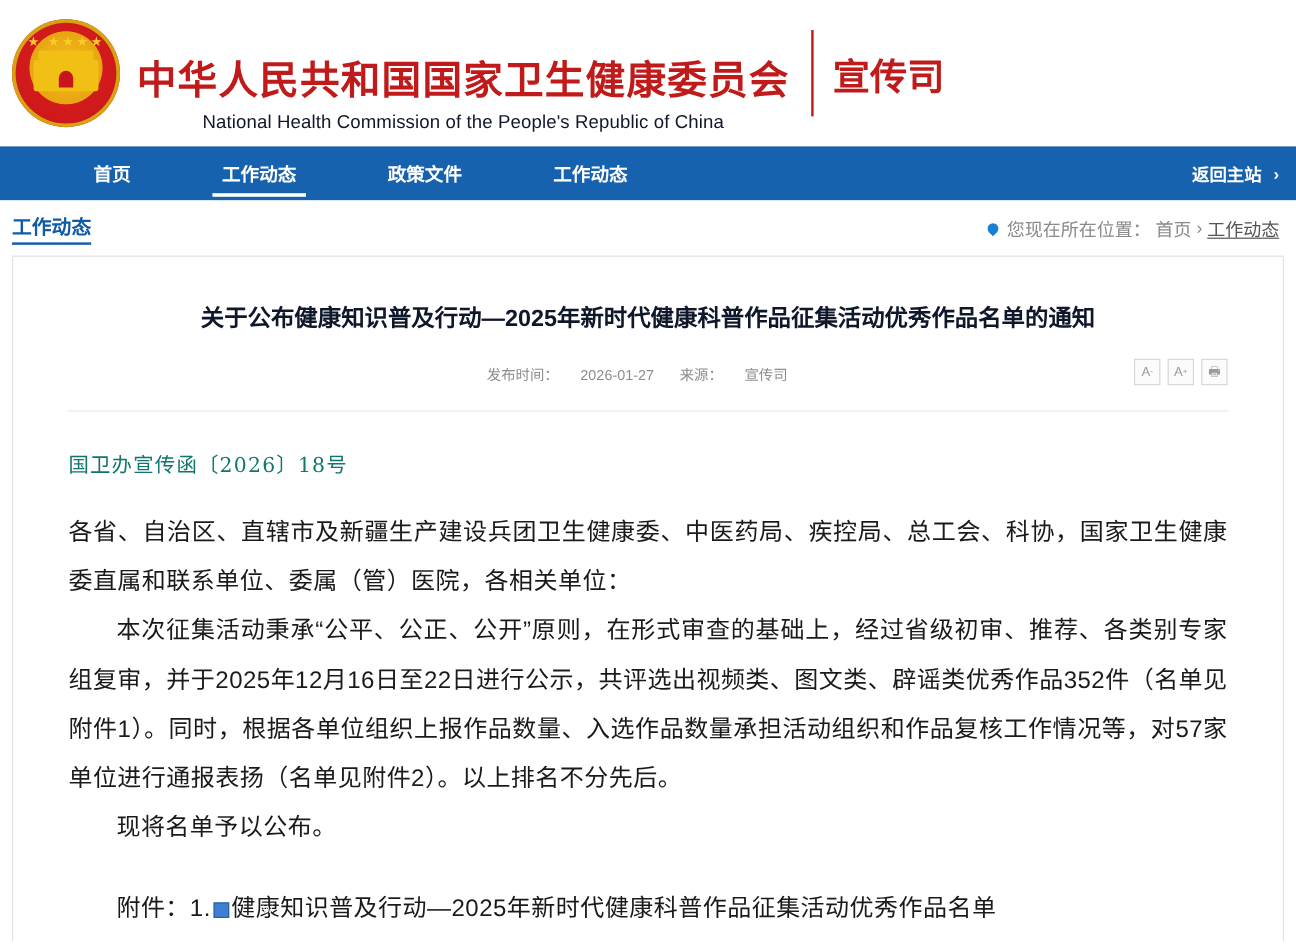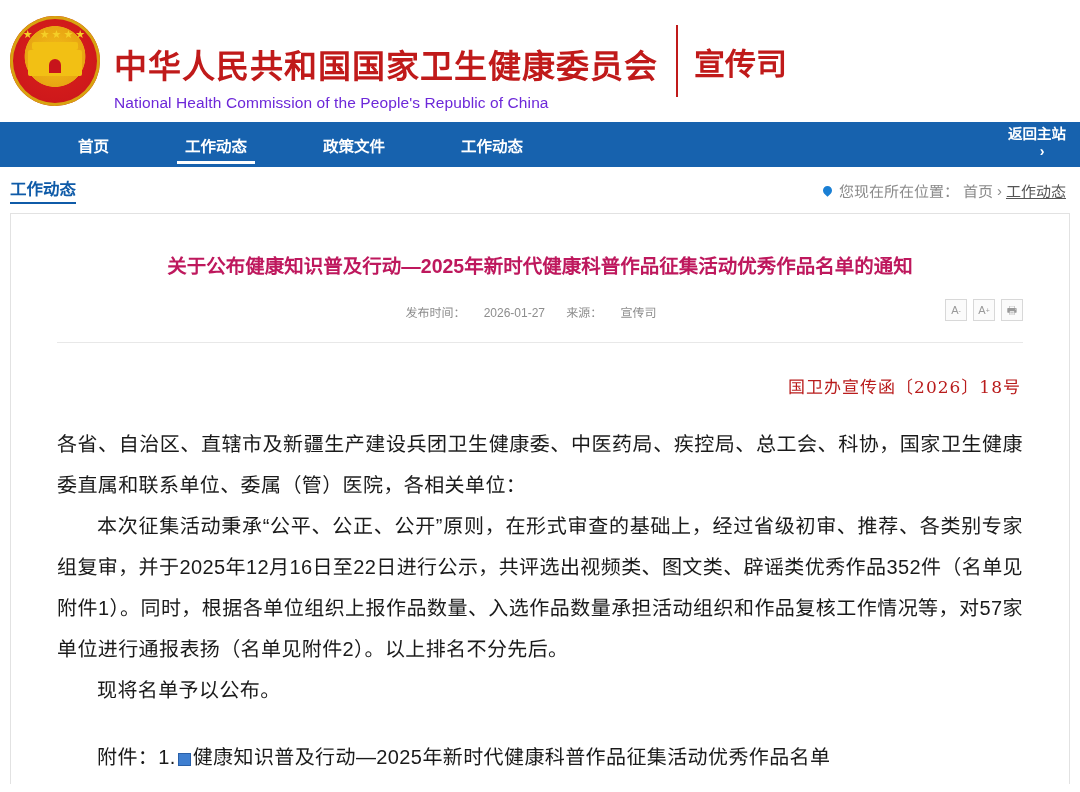--- a/index.html
+++ b/index.html
@@ -66,25 +66,26 @@
   .title-cn {
     color: #c01a1a;
     font-size: 33px;
     font-weight: bold;
     letter-spacing: 1px;
     line-height: 1.25;
     white-space: nowrap;
     margin-top: 36px;
   }
   .title-en {
-    color: #6d28d9;
+    color: #0f172a;
     font-size: 15.5px;
     letter-spacing: 0.1px;
     margin-top: 6px;
     white-space: nowrap;
+    text-align: center;
   }
   .divider-v {
     width: 2px;
     height: 72px;
     background: #c01a1a;
     margin: 0 16px 0 0;
   }
   .dept-name {
     color: #c01a1a;
     font-size: 31px;
@@ -123,21 +124,20 @@
   .nav-right {
     margin-left: auto;
     display: flex;
     align-items: center;
     padding-right: 14px;
     color: #ffffff;
     font-size: 14.5px;
     font-weight: bold;
     cursor: pointer;
     white-space: nowrap;
-    flex-direction: column;
   }
   .nav-right .chev { margin-left: 10px; font-size: 14px; }
 
   
   .crumb-bar {
     height: 46px;
     background: #ffffff;
     display: flex;
     align-items: center;
     padding: 0 14px 0 10px;
@@ -176,21 +176,21 @@
     margin: 0 10px;
     background: #ffffff;
     border: 1px solid #e2e2e2;
     border-bottom: none;
     height: calc(792px - 122px - 45px - 46px - 8px);
     padding: 28px 46px 0 46px;
     overflow: hidden;
     position: relative;
   }
   .art-title {
-    color: #be185d;
+    color: #0f172a;
     font-size: 19.5px;
     font-weight: bold;
     text-align: center;
     line-height: 1.5;
     margin: 10px 0 22px 0;
   }
   .meta-row {
     display: flex;
     align-items: center;
     justify-content: center;
@@ -216,24 +216,23 @@
     font-size: 11px;
     display: flex;
     align-items: center;
     justify-content: center;
     cursor: pointer;
     line-height: 1;
   }
   .tool-btn sup { font-size: 7px; }
 
   .doc-no {
-    text-align: right;
     font-family: "DejaVu Serif", "Liberation Serif", serif;
     font-size: 17px;
-    color: #b91c1c;
+    color: #0f766e;
     margin: 30px 2px 26px 0;
     letter-spacing: 1px;
   }
   .body-text {
     font-family: Liberation Sans, sans-serif;
     font-size: 20px;
     color: #1a1a1a;
     line-height: 2.05;
     text-align: justify;
     text-justify: inter-ideograph;

